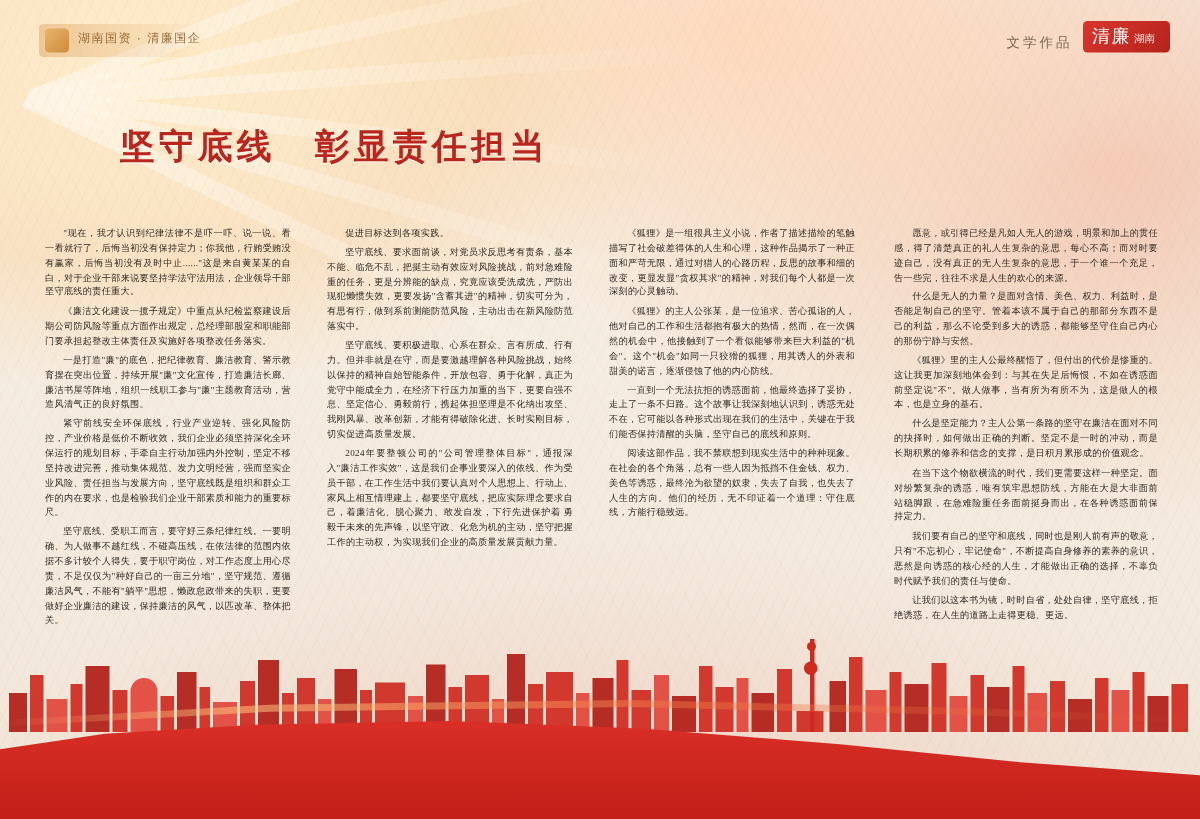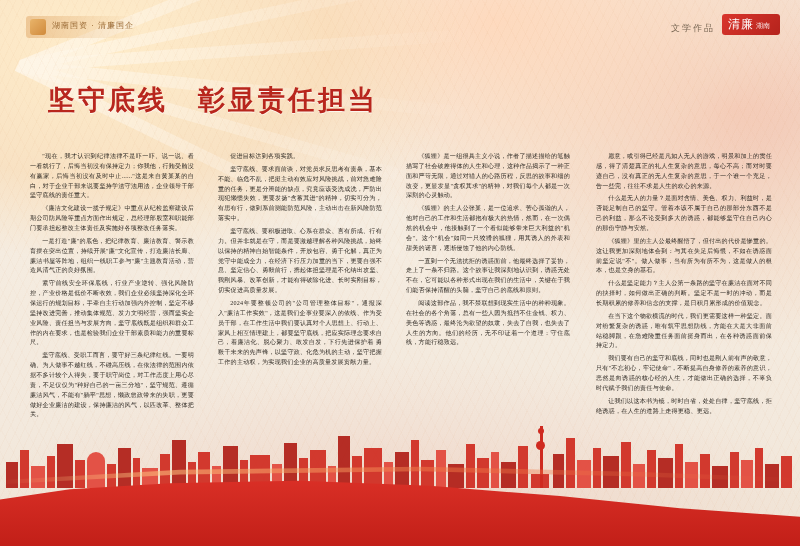--- a/index.html
+++ b/index.html
@@ -49,22 +49,22 @@
   .brand .b-left{font-size:9px;color:#7c6a57;letter-spacing:2px;font-family:"Liberation Sans",sans-serif;}
   .brand .b-logo{
     position:relative;padding:2px 10px 2px 6px;border-radius:3px;
     background:linear-gradient(135deg,#d9352c,#b5231c);
     color:#fff;font-size:12px;letter-spacing:1px;font-weight:normal;
   }
   .brand .b-logo .b-sub{font-size:7px;letter-spacing:0;opacity:.9;margin-left:2px;}
 
   
   .headline{
-    position:absolute;left:48px;top:82px;width:330px;text-align:center;
-    font-size:27px;font-weight:bold;color:#b8261d;letter-spacing:3px;
+    position:absolute;left:58px;top:82px;width:330px;text-align:center;
+    font-size:23px;font-weight:bold;color:#b8261d;letter-spacing:3px;
     text-shadow:0 1px 0 rgba(255,255,255,.7);
     white-space:nowrap;
   }
   .byline-left{
     position:absolute;left:58px;top:126px;width:330px;text-align:center;
     font-size:9px;color:#5c5044;letter-spacing:1px;
   }
 
   
   .hero{

